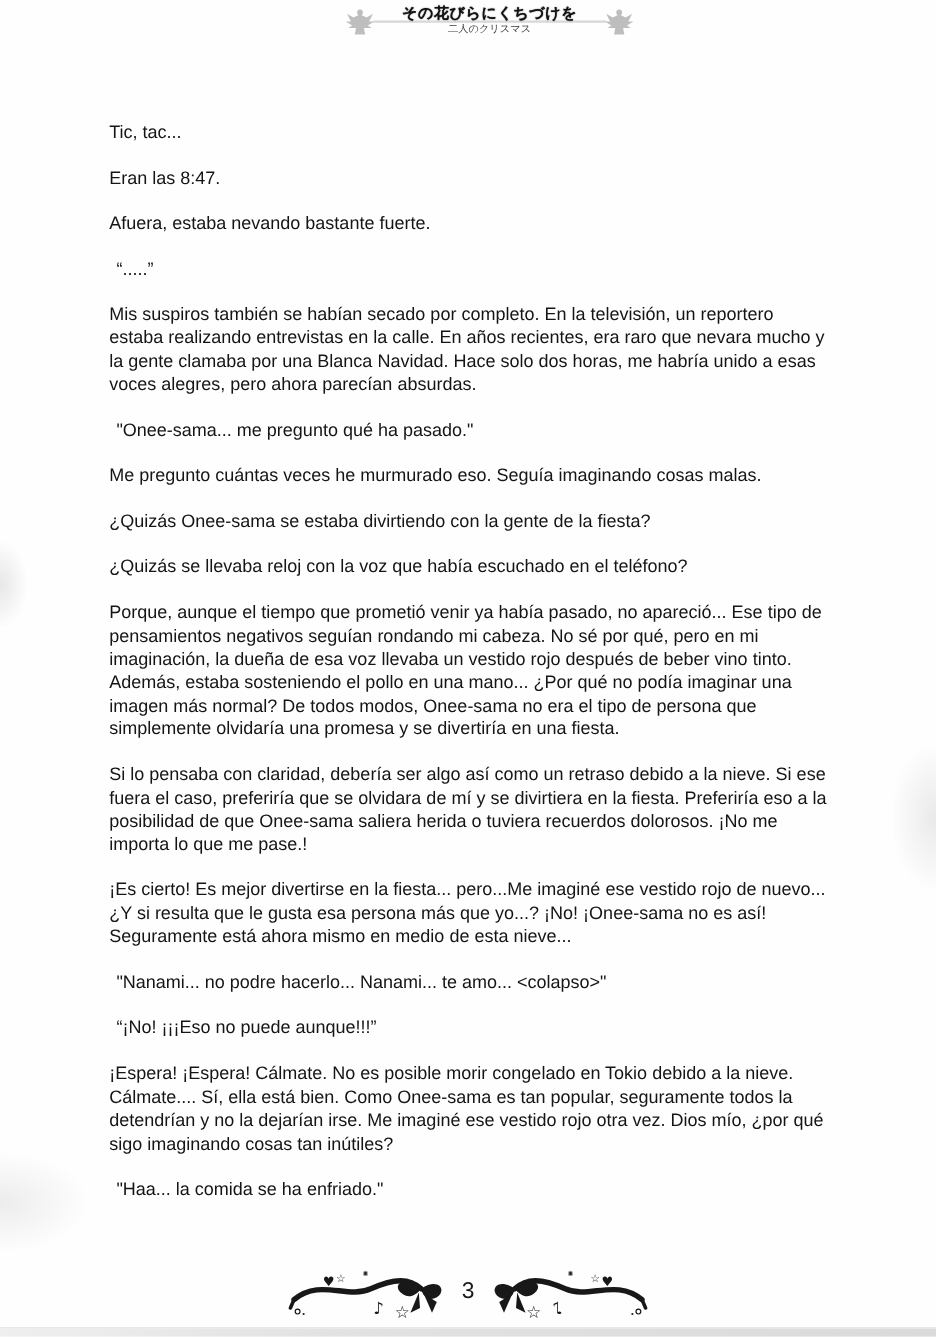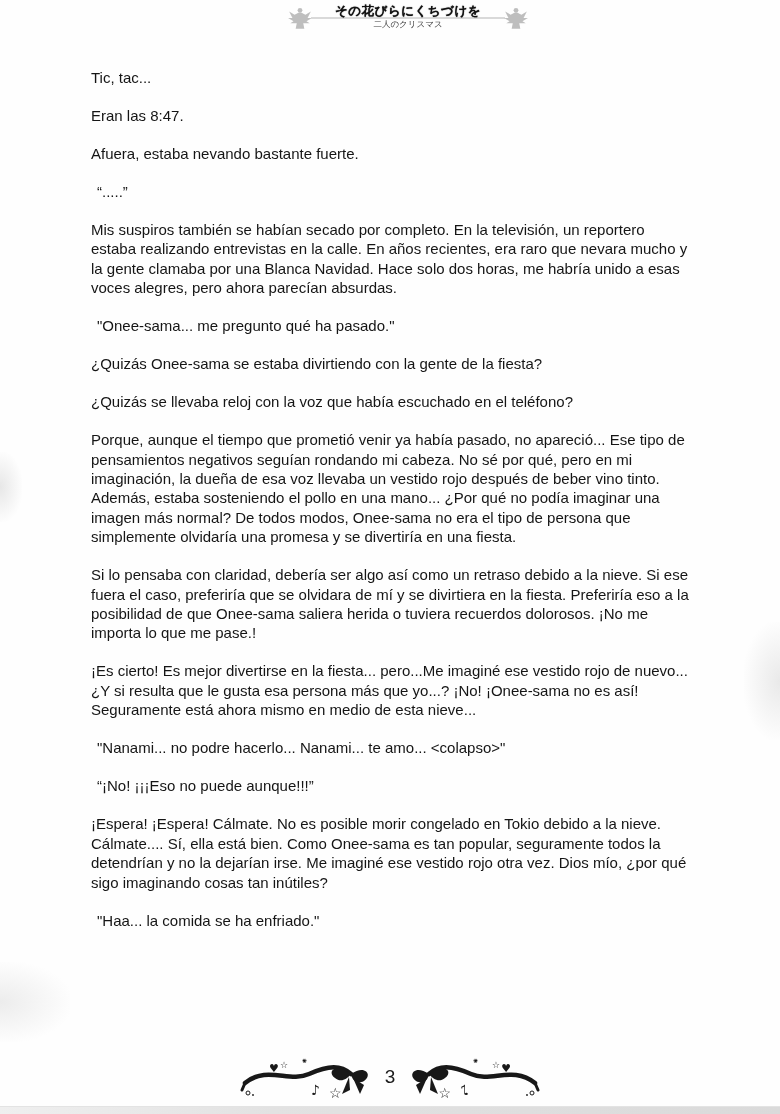--- a/index.html
+++ b/index.html
@@ -31,21 +31,21 @@
     color: #111; line-height: 15px;
     text-shadow: 0 0 1px #333;
   }
   .doc-subtitle {
     position: relative; z-index: 1;
     font-size: 8.5px; font-weight: normal; color: #3a3a3a; line-height: 10px;
   }
 
   
   .body-text {
-    position: absolute; top: 68px; left: 91px; width: 600px;
+    position: absolute; top: 101px; left: 91px; width: 600px;
     font-size: 15px; line-height: 19.4px;
   }
   .body-text p { margin: 0 0 18.6px 0; }
   .body-text p.dialogue { padding-left: 6px; }
 
   
   .footer {
     position: absolute; top: 1053px; left: 0; right: 0; height: 50px;
     display: flex; justify-content: center; align-items: center; gap: 14px;
   }
@@ -86,20 +86,21 @@
 </div>
 
 <div class="body-text">
 
 <p class="narration">Tic, tac...</p>
     <p class="narration">Eran las 8:47.</p>
     <p class="narration">Afuera, estaba nevando bastante fuerte.</p>
     <p class="dialogue">“.....”</p>
     <p class="narration">Mis suspiros también se habían secado por completo. En la televisión, un reportero estaba realizando entrevistas en la calle. En años recientes, era raro que nevara mucho y la gente clamaba por una Blanca Navidad. Hace solo dos horas, me habría unido a esas voces alegres, pero ahora parecían absurdas.</p>
     <p class="dialogue">"Onee-sama... me pregunto qué ha pasado."</p>
+    <p class="narration">Me pregunto cuántas veces he murmurado eso. Seguía imaginando cosas malas.</p>
     <p class="narration">¿Quizás Onee-sama se estaba divirtiendo con la gente de la fiesta?</p>
     <p class="narration">¿Quizás se llevaba reloj con la voz que había escuchado en el teléfono?</p>
     <p class="narration">Porque, aunque el tiempo que prometió venir ya había pasado, no apareció... Ese tipo de pensamientos negativos seguían rondando mi cabeza. No sé por qué, pero en mi imaginación, la dueña de esa voz llevaba un vestido rojo después de beber vino tinto. Además, estaba sosteniendo el pollo en una mano... ¿Por qué no podía imaginar una imagen más normal? De todos modos, Onee-sama no era el tipo de persona que simplemente olvidaría una promesa y se divertiría en una fiesta.</p>
     <p class="narration">Si lo pensaba con claridad, debería ser algo así como un retraso debido a la nieve. Si ese fuera el caso, preferiría que se olvidara de mí y se divirtiera en la fiesta. Preferiría eso a la posibilidad de que Onee-sama saliera herida o tuviera recuerdos dolorosos. ¡No me importa lo que me pase.!</p>
     <p class="narration">¡Es cierto! Es mejor divertirse en la fiesta... pero...Me imaginé ese vestido rojo de nuevo... ¿Y si resulta que le gusta esa persona más que yo...? ¡No! ¡Onee-sama no es así! Seguramente está ahora mismo en medio de esta nieve...</p>
     <p class="dialogue">"Nanami... no podre hacerlo... Nanami... te amo... &lt;colapso&gt;"</p>
     <p class="dialogue">“¡No! ¡¡¡Eso no puede aunque!!!”</p>
     <p class="narration">¡Espera! ¡Espera! Cálmate. No es posible morir congelado en Tokio debido a la nieve. Cálmate.... Sí, ella está bien. Como Onee-sama es tan popular, seguramente todos la detendrían y no la dejarían irse. Me imaginé ese vestido rojo otra vez. Dios mío, ¿por qué sigo imaginando cosas tan inútiles?</p>
     <p class="dialogue">"Haa... la comida se ha enfriado."</p>
   </div>

